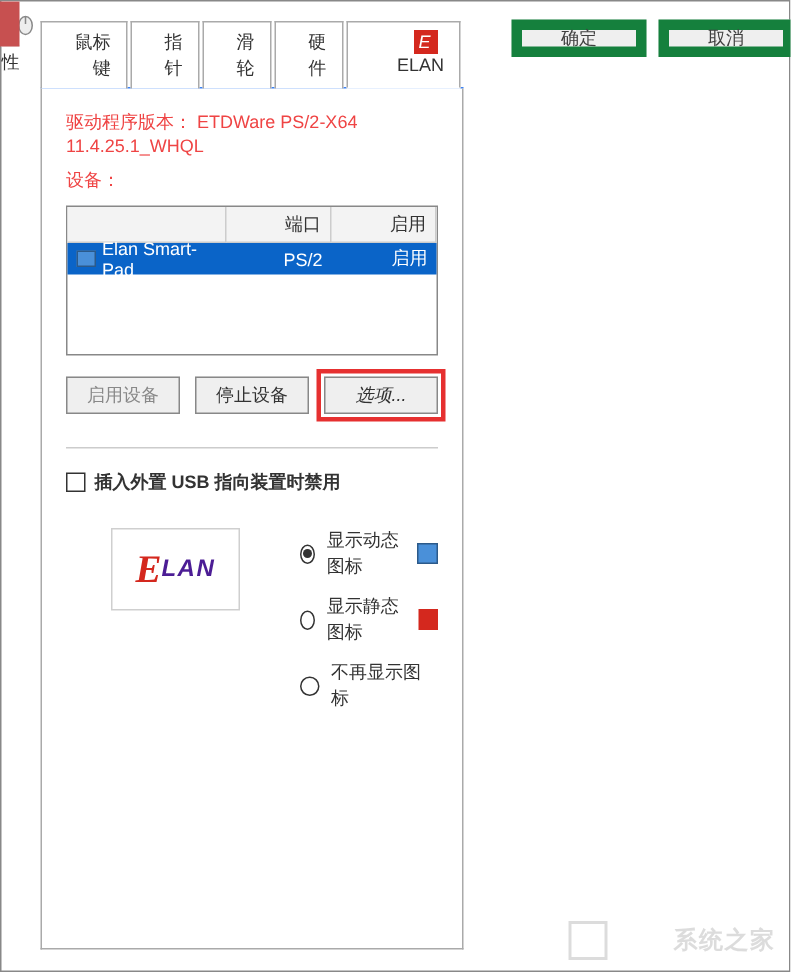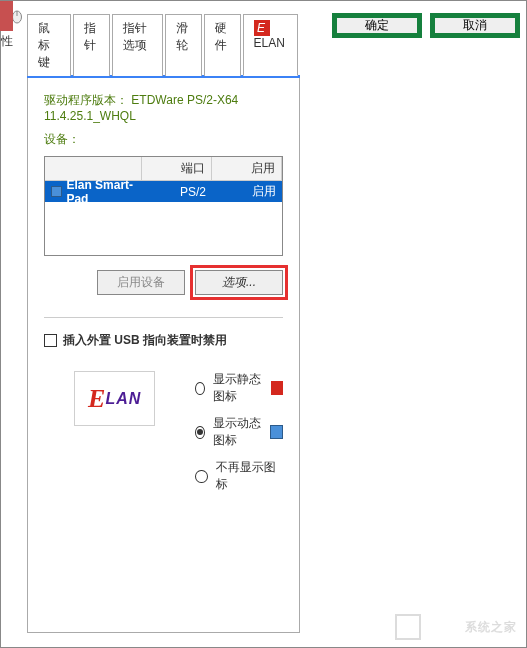--- a/index.html
+++ b/index.html
@@ -2,61 +2,61 @@
 <html><head>
 <meta charset="utf-8">
 <style>
 * { box-sizing: border-box; font-family: "Microsoft YaHei", Tahoma, sans-serif; font-size: 12px; }
 body { margin: 0; background: #fff; width: 527px; height: 648px; position: relative; }
 .window { border: 1px solid #888; width: 527px; height: 648px; background: #fff; display: flex; flex-direction: row; }
 .titlebar { height: 30px; background: #fff; border-bottom: 1px solid #ddd; display: flex; align-items: center; justify-content: center; position: relative; color: #333; }
 .title-icon { position: absolute; left: 8px; top: 7px; width: 16px; height: 16px; }
 .close-btn { position: absolute; right: 0; top: 0; width: 46px; height: 30px; background: #c75050; color: #fff; display: flex; align-items: center; justify-content: center; font-size: 14px; }
 .content { padding: 12px 14px 14px 14px; flex: 1; display: flex; flex-direction: column; }
-.tabs { display: flex; border-bottom: 3px solid #3b82f6; }
+.tabs { display: flex; border-bottom: 1px solid #3b82f6; text-align: right; }
 .tab { padding: 5px 10px 5px 10px; border: 1px solid #aaa; border-bottom: none; margin-right: 2px; background: #fff; position: relative; top: 1px; color: #333; }
 .tab.active { background: #fff; border-bottom: 1px solid #fff; }
 .tab-icon { display: inline-block; width: 16px; height: 16px; vertical-align: middle; margin-right: 4px; }
 .tabpanel { border: 1px solid #aaa; border-top: none; padding: 14px 16px; flex: 1; display: flex; flex-direction: column; }
-.row { margin-bottom: 8px; color: #4d7c0f; }
+.row { margin-bottom: 8px; color: #ef4444; }
 .table-wrap { border: 1px solid #888; height: 100px; background: #fff; margin-top: 0; }
 .thead { display: flex; background: #f3f3f3; }
 .th { border-right: 1px solid #ccc; border-bottom: 1px solid #ccc; padding: 3px 6px; text-align: right; color: #333; }
 .th.c1 { flex: 1; text-align: left; }
 .th.c2 { width: 70px; }
 .th.c3 { width: 70px; }
 .tr { display: flex; background: #0a64c8; color: #fff; height: 21px; align-items: center; }
 .td { padding: 0 6px; text-align: right; }
-.td.c1 { flex: 1; text-align: left; display: flex; align-items: center; gap: 4px; font-weight: bold; }
+.td.c1 { flex: 1; text-align: left; display: flex; align-items: center; gap: 4px; }
 .td.c2 { width: 70px; }
 .td.c3 { width: 70px; }
 .device-icon { width: 14px; height: 11px; background: #4a90d9; border: 1px solid #2c5a8a; }
 .btnrow { display: flex; justify-content: flex-end; gap: 10px; margin-top: 14px; }
-.btn { width: 88px; height: 25px; background: #efefef; border: 1px solid #888; display: flex; align-items: center; justify-content: center; color: #333; }
+.btn { width: 76px; height: 25px; background: #efefef; border: 1px solid #888; display: flex; align-items: center; justify-content: center; color: #333; }
 .btn.disabled { color: #888; }
 .btn.highlighted { outline: 3px solid #e63030; outline-offset: 2px; font-style: italic; }
 .hr { border: none; border-top: 1px solid #ccc; margin: 22px 0 14px; }
 .checkbox-row { display: flex; align-items: center; gap: 6px; color: #333; font-weight: bold; }
 .cb { width: 13px; height: 13px; border: 1px solid #333; }
 .opts-area { display: flex; margin-top: 22px; gap: 40px; padding-left: 30px; }
 .elan-logo { width: 110px; height: 55px; border: 1px solid #cfcfcf; display: flex; align-items: center; justify-content: center; font-style: italic; font-weight: bold; }
 .elan-logo .e { color: #d4281e; font-size: 26px; font-family: cursive; }
 .elan-logo .rest { color: #4c1d95; font-size: 16px; letter-spacing: 1px; font-style: italic; }
 .radios { display: flex; flex-direction: column; gap: 10px; }
 .radio-row { display: flex; align-items: center; gap: 8px; color: #333; }
 .radio { width: 13px; height: 13px; border: 1px solid #333; border-radius: 50%; display: flex; align-items: center; justify-content: center; }
 .radio.checked::after { content: ""; width: 6px; height: 6px; background: #333; border-radius: 50%; }
 .radio-icon { width: 18px; height: 14px; }
 .icon-dyn { background: #4a90d9; border: 1px solid #2c5a8a; }
 .icon-static { background: #d4281e; }
 .dialog-btns { display: flex; justify-content: flex-end; gap: 8px; padding: 12px 18px 16px; }
-.dbtn { width: 90px; height: 25px; background: #efefef; border: 5px solid #15803d; display: flex; align-items: center; justify-content: center; color: #000000; }
+.dbtn { width: 90px; height: 25px; background: #efefef; border: 7px solid #15803d; display: flex; align-items: center; justify-content: center; color: #404040; }
 .watermark { position: absolute; right: 10px; bottom: 8px; opacity: 0.5; display: flex; align-items: center; gap: 4px; pointer-events: none; }
 .watermark .wm-logo { width: 26px; height: 26px; border: 2px solid #bbb; }
-.watermark .wm-text { font-size: 12px; color: #bbb; font-weight: bold; letter-spacing: 1px; margin-left: 40px; }
+.watermark .wm-text { font-size: 16px; color: #bbb; font-weight: bold; letter-spacing: 1px; margin-left: 40px; }
 </style>
 </head>
 <body>
 
 <div class="window">
   <div class="titlebar">
     <span class="title-icon">
       <svg viewBox="0 0 16 16">
           <ellipse cx="8" cy="9" rx="4.5" ry="6" fill="#eee" stroke="#888"></ellipse>
           <line x1="8" y1="3" x2="8" y2="8" stroke="#888"></line>
@@ -65,21 +65,20 @@
     <span>鼠标 属性</span>
     <div class="close-btn">
       <span>✕</span>
     </div>
   </div>
 
   <div class="content">
     <div class="tabs">
       <div class="tab"><span>鼠标键</span></div>
       <div class="tab"><span>指针</span></div>
-      <div class="tab"><span>指针选项</span></div>
       <div class="tab"><span>滑轮</span></div>
       <div class="tab"><span>硬件</span></div>
       <div class="tab active">
         <span class="tab-icon">
           <svg viewBox="0 0 16 16">
               <rect width="16" height="16" fill="#d4281e"></rect>
               <text x="3" y="12" fill="#fff" font-size="11" font-style="italic" font-family="cursive">E</text>
             </svg>
         </span>
         <span>ELAN</span>
@@ -104,45 +103,46 @@
             <span class="device-icon"></span>
             <span>Elan Smart-Pad</span>
           </div>
           <div class="td c2">PS/2</div>
           <div class="td c3">启用</div>
         </div>
       </div>
 
       <div class="btnrow">
         <div class="btn disabled">启用设备</div>
+        <div class="btn">停止设备</div>
         <div class="btn highlighted">选项...</div>
       </div>
 
       <hr class="hr">
 
       <div class="checkbox-row">
         <span class="cb"></span>
         <span>插入外置 USB 指向装置时禁用</span>
       </div>
 
       <div class="opts-area">
         <div class="elan-logo">
           <span class="e">E</span>
             <span class="rest">LAN</span>
         </div>
         <div class="radios">
           <div class="radio-row">
+            <span class="radio checked"></span>
+            <span>显示动态图标</span>
+            <span class="radio-icon icon-dyn"></span>
+          </div>
+          <div class="radio-row">
             <span class="radio"></span>
             <span>显示静态图标</span>
             <span class="radio-icon icon-static"></span>
-          </div>
-          <div class="radio-row">
-            <span class="radio checked"></span>
-            <span>显示动态图标</span>
-            <span class="radio-icon icon-dyn"></span>
           </div>
           <div class="radio-row">
             <span class="radio"></span>
             <span>不再显示图标</span>
           </div>
         </div>
       </div>
     </div>
   </div>
 

